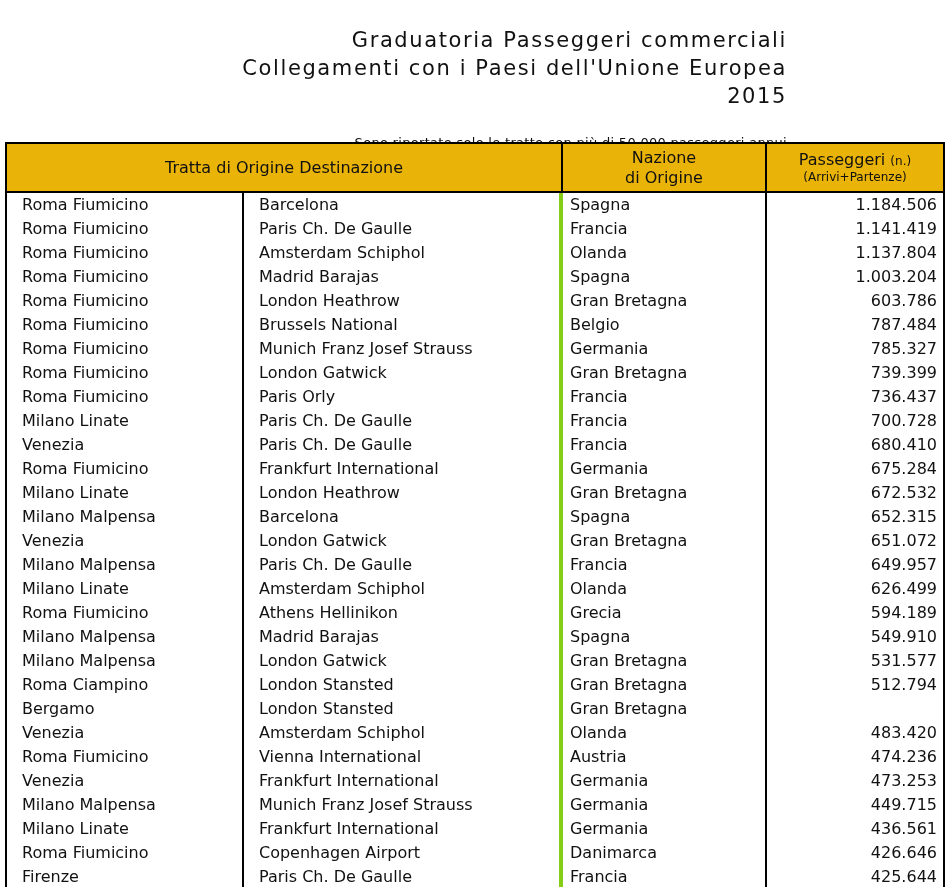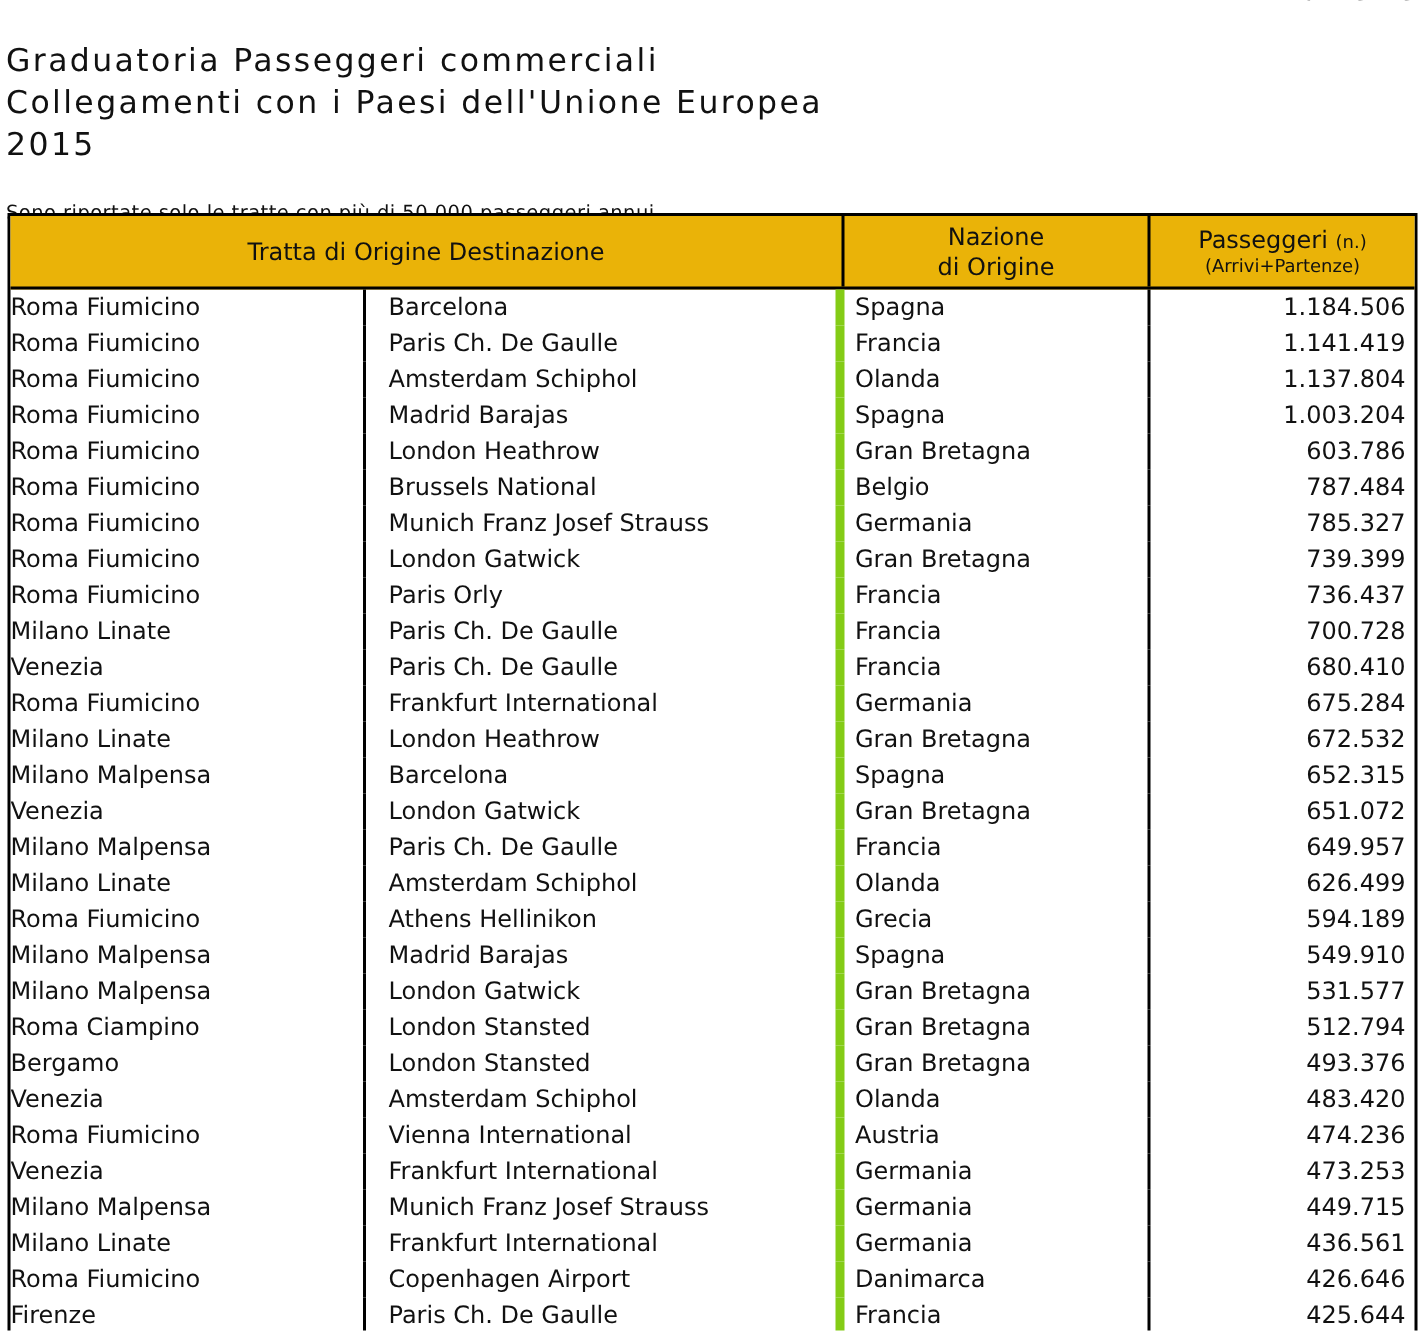--- a/index.html
+++ b/index.html
@@ -12,21 +12,21 @@
   .corner-clip{
     position:absolute;top:0;left:830px;width:115px;height:6px;
     overflow:hidden;text-align:right;
   }
   .corner-clip span{
     display:block;margin-top:-14px;
     font-size:15px;font-weight:bold;letter-spacing:1px;color:#000;
   }
   
   .title-block{
-    position:absolute;top:26px;left:4px;width:771px;text-align:left;
+    position:absolute;top:26px;left:16px;width:771px;text-align:right;
   }
   .title-line{
     font-size:21px;line-height:28px;font-weight:500;
     letter-spacing:1.6px;color:#111;
   }
   .subtitle{
     margin-top:24px;font-size:13px;line-height:17px;font-weight:500;
     letter-spacing:.3px;color:#111;
   }
   
@@ -48,22 +48,22 @@
   .pax-main{font-size:16px;}
   .tbody{width:100%;}
   .tr{
     display:grid;grid-template-columns:237px 319px 204px 176px;
     height:24px;line-height:24px;
   }
   .td{
     box-sizing:border-box;font-size:16px;color:#111;
     white-space:nowrap;overflow:hidden;
   }
-  .td-origin{border-right:2px solid #000;}
-  .td-dest{border-right:6px solid #84cc16;padding-left:15px;}
+  .td-origin{border-right:2px solid #000;padding-left:15px;}
+  .td-dest{border-right:4px solid #84cc16;padding-left:15px;}
   .td-nation{border-right:2px solid #000;padding-left:7px;}
   .td-pax{text-align:right;padding-right:6px;}
 </style>
 </head>
 <body>
 
 <div class="corner-clip">
   <span>Tav. 3D 3</span>
 </div>
 
@@ -236,21 +236,20 @@
     <div class="td td-origin">Roma Ciampino</div>
     <div class="td td-dest">London Stansted</div>
     <div class="td td-nation">Gran Bretagna</div>
     <div class="td td-pax">512.794</div>
   </div>
 
   <div class="tr">
     <div class="td td-origin">Bergamo</div>
     <div class="td td-dest">London Stansted</div>
     <div class="td td-nation">Gran Bretagna</div>
-    <div class="td td-pax">493.376</div>
   </div>
 
   <div class="tr">
     <div class="td td-origin">Venezia</div>
     <div class="td td-dest">Amsterdam Schiphol</div>
     <div class="td td-nation">Olanda</div>
     <div class="td td-pax">483.420</div>
   </div>
 
   <div class="tr">

